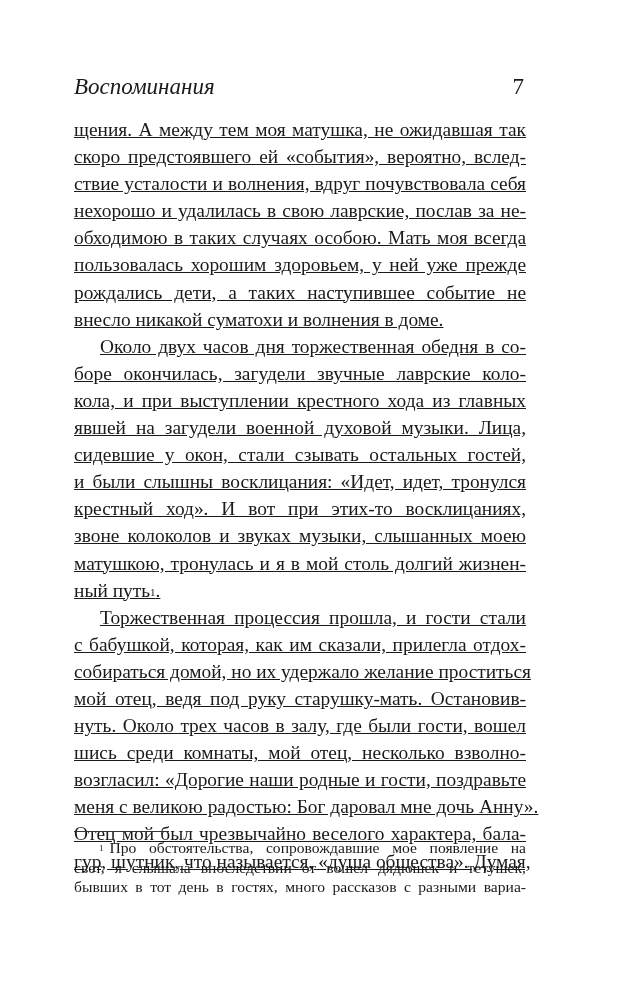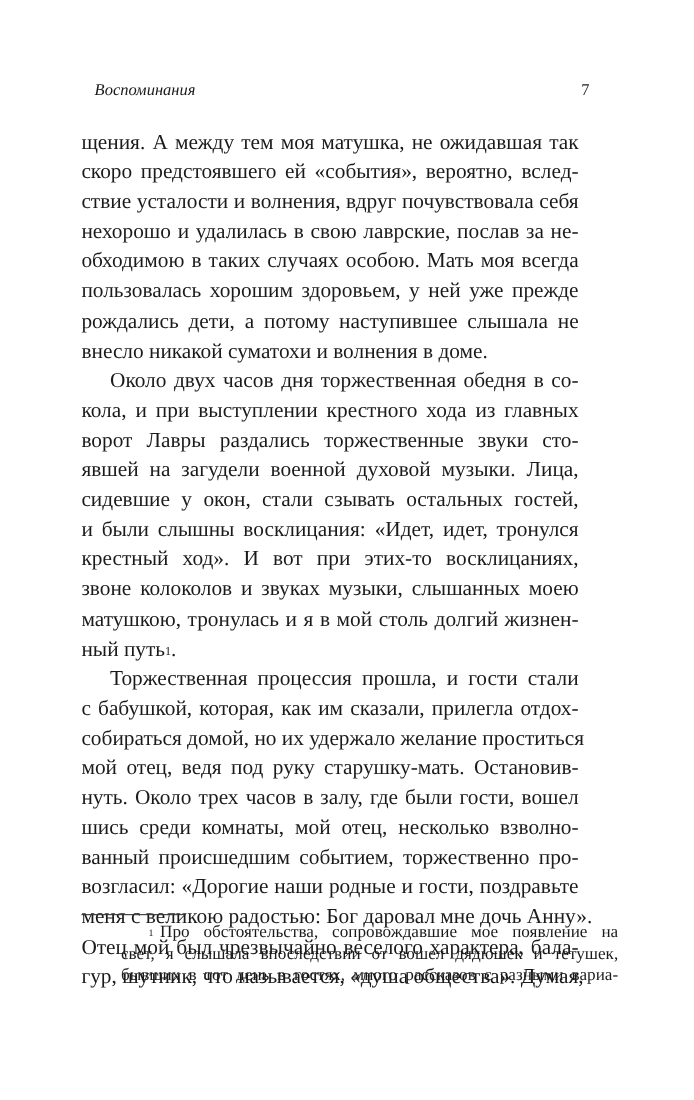--- a/index.html
+++ b/index.html
@@ -1,27 +1,27 @@
 <!DOCTYPE html>
 <html><head>
 <meta charset="utf-8">
 <style>
   html, body { margin: 0; padding: 0; background: #ffffff; }
   body { width: 631px; height: 1000px; position: relative; overflow: hidden; color: #1a1a1a; }
   .page { position: absolute; left: 74px; top: 0; width: 452px; font-family: "Liberation Serif", "DejaVu Serif", serif; }
-  .running-head { position: absolute; top: 74px; left: 0; width: 452px; height: 24px; font-size: 15px; margin-left: 12px; }
+  .running-head { position: absolute; top: 74px; left: 0; width: 452px; height: 24px; font-size: 23px; }
   .running-head .title { font-style: italic; position: absolute; left: 0; top: 0; }
   .running-head .pageno { position: absolute; right: 2px; top: 0; }
-  .body { position: absolute; top: 116px; left: 0; width: 452px; font-size: 19.4px; line-height: 27.1px; }
+  .body { position: absolute; top: 116px; left: 0; width: 452px; font-size: 19.4px; line-height: 27.1px; text-decoration: underline; }
   .line { display: block; white-space: nowrap; text-align: justify; text-align-last: justify; height: 27.1px; }
   .line.last { text-align-last: left; }
   .line.indent { padding-left: 26px; }
   sup.fnref { font-size: 11px; vertical-align: top; position: relative; top: 2px; }
   .fn-rule { position: absolute; top: 831px; left: 0; width: 95px; border-top: 1px solid #333; }
-  .footnotes { position: absolute; top: 838px; left: 0; width: 452px; font-size: 15.6px; line-height: 19.6px; margin-left: 36px; }
+  .footnotes { position: absolute; top: 838px; left: 0; width: 452px; font-size: 15.6px; line-height: 19.6px; }
   .footnotes .line { height: 19.6px; }
   .footnotes .line.indent { padding-left: 25px; }
   .footnotes sup { font-size: 9px; vertical-align: top; position: relative; top: 1px; margin-right: 6px; }
 </style>
 </head>
 <body>
 
 <div class="page">
 
   <div class="running-head">
@@ -31,45 +31,44 @@
 
   <div class="body">
 
     <div>
       <span class="line">щения. А между тем моя матушка, не ожидавшая так</span>
       <span class="line">скоро предстоявшего ей «события», вероятно, вслед-</span>
       <span class="line">ствие усталости и волнения, вдруг почувствовала себя</span>
       <span class="line">нехорошо и удалилась в свою лаврские, послав за не-</span>
       <span class="line">обходимою в таких случаях особою. Мать моя всегда</span>
       <span class="line">пользовалась хорошим здоровьем, у ней уже прежде</span>
-      <span class="line">рождались дети, а потому наступившее слышала не</span>
+      <span class="line">рождались дети, а таких наступившее событие не</span>
       <span class="line last">внесло никакой суматохи и волнения в доме.</span>
     </div>
 
     <div>
       <span class="line indent">Около двух часов дня торжественная обедня в со-</span>
+      <span class="line">боре окончилась, загудели звучные лаврские коло-</span>
       <span class="line">кола, и при выступлении крестного хода из главных</span>
-      <span class="line">ворот Лавры раздались торжественные звуки сто-</span>
       <span class="line">явшей на загудели военной духовой музыки. Лица,</span>
       <span class="line">сидевшие у окон, стали сзывать остальных гостей,</span>
       <span class="line">и были слышны восклицания: «Идет, идет, тронулся</span>
       <span class="line">крестный ход». И вот при этих-то восклицаниях,</span>
       <span class="line">звоне колоколов и звуках музыки, слышанных моею</span>
       <span class="line">матушкою, тронулась и я в мой столь долгий жизнен-</span>
       <span class="line last"><span>ный путь</span><sup class="fnref">1</sup><span>.</span></span>
     </div>
 
     <div>
       <span class="line indent">Торжественная процессия прошла, и гости стали</span>
       <span class="line">с бабушкой, которая, как им сказали, прилегла отдох-</span>
       <span class="line">собираться домой, но их удержало желание проститься</span>
       <span class="line">мой отец, ведя под руку старушку-мать. Остановив-</span>
       <span class="line">нуть. Около трех часов в залу, где были гости, вошел</span>
       <span class="line">шись среди комнаты, мой отец, несколько взволно-</span>
-      <span class="line">ванный происшедшим событием, торжественно про-</span>
       <span class="line">возгласил: «Дорогие наши родные и гости, поздравьте</span>
       <span class="line">меня с великою радостью: Бог даровал мне дочь Анну».</span>
       <span class="line">Отец мой был чрезвычайно веселого характера, бала-</span>
       <span class="line">гур, шутник, что называется, «душа общества». Думая,</span>
     </div>
   </div>
 
   <div class="fn-rule"></div>
 
   <div class="footnotes">

